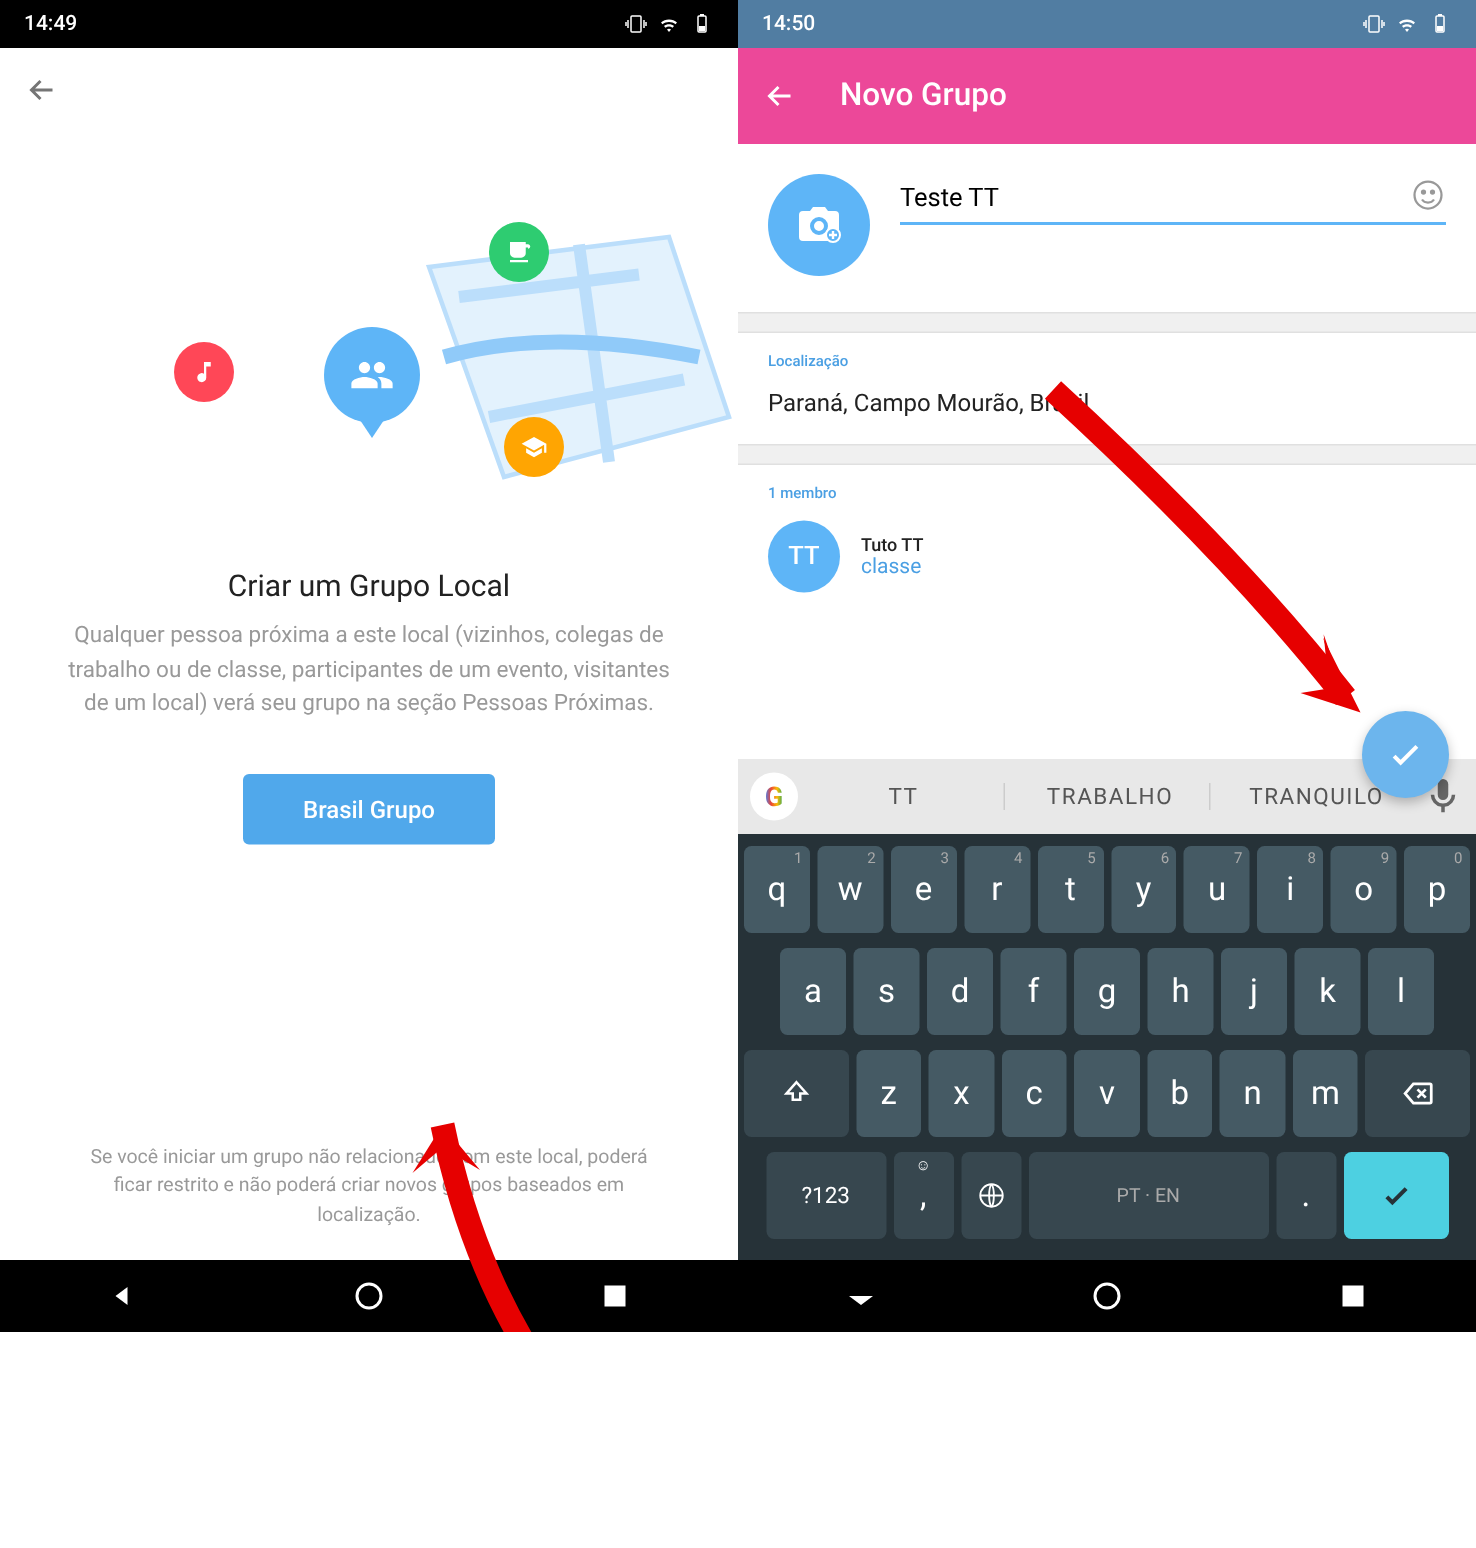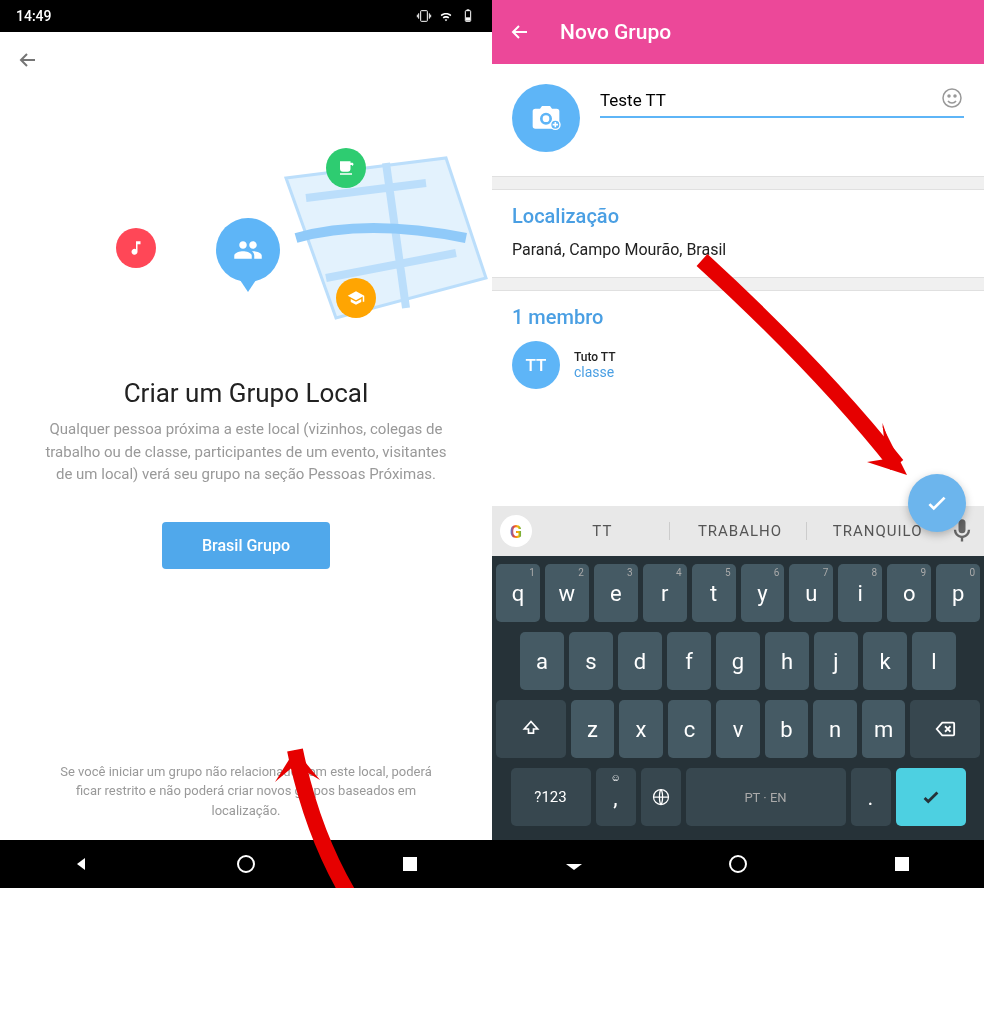--- a/index.html
+++ b/index.html
@@ -24,40 +24,40 @@
 .map-bg { position: absolute; width: 100%; height: 100%; }
 .pin { position: absolute; border-radius: 50%; display: flex; align-items: center; justify-content: center; }
 .pin-red { width: 40px; height: 40px; background: #ff4757; top: 90px; left: 0; }
 .pin-blue { width: 64px; height: 64px; background: #5eb5f7; top: 80px; left: 100px; }
 .pin-teal { width: 40px; height: 40px; background: #2ecc71; top: 10px; right: 10px; }
 .pin-orange { width: 40px; height: 40px; background: #ffa502; bottom: 20px; right: 0; }
 .pin-tail { position: absolute; bottom: -8px; left: 50%; transform: translateX(-50%); width: 0; height: 0; border-left: 8px solid transparent; border-right: 8px solid transparent; }
 .pin-blue .pin-tail { border-top: 12px solid #5eb5f7; bottom: -10px; }
 .pin svg { fill: #fff; }
 
-.heading { font-size: 26px; font-weight: 400; color: #222; margin-bottom: 10px; }
+.heading { font-size: 20px; font-weight: 400; color: #222; margin-bottom: 10px; }
 .subheading { font-size: 16px; color: #222; margin-bottom: 30px; }
 .description { font-size: 15px; color: #999; line-height: 1.5; margin-bottom: 36px; padding: 0 6px; }
 .primary-btn { background: #50a8eb; color: #fff; border: none; border-radius: 4px; padding: 14px 40px; font-size: 16px; font-weight: 500; cursor: pointer; }
 .footer-note { font-size: 13px; color: #999; line-height: 1.5; padding: 0 20px; margin-top: auto; margin-bottom: 20px; }
 
 
 .appbar { height: 64px; background: #ec4899; display: flex; align-items: center; padding: 0 16px; gap: 28px; }
 .appbar .back-arrow { color: #fff; }
 .appbar-title { color: #fff; font-size: 21px; font-weight: 500; }
 
 .group-name-section { padding: 20px 20px 24px; display: flex; align-items: flex-start; gap: 20px; background: #fff; }
 .camera-circle { width: 68px; height: 68px; border-radius: 50%; background: #5eb5f7; display: flex; align-items: center; justify-content: center; cursor: pointer; flex-shrink: 0; }
 .name-input-wrap { flex: 1; position: relative; }
 .name-input { width: 100%; border: none; border-bottom: 2px solid #5eb5f7; font-size: 17px; padding: 6px 30px 6px 0; outline: none; }
 .emoji-btn { position: absolute; right: 0; top: 2px; width: 24px; height: 24px; cursor: pointer; color: #999; }
 
 .section-divider { height: 14px; background: #f0f0f0; border-top: 1px solid #e0e0e0; border-bottom: 1px solid #e0e0e0; }
 .section { background: #fff; padding: 14px 20px 18px; }
-.section-label { color: #4a9fe3; font-size: 20px; font-weight: 500; margin-bottom: 12px; }
+.section-label { color: #4a9fe3; font-size: 10px; font-weight: 500; margin-bottom: 12px; }
 .location-text { font-size: 16px; color: #222; }
 .member-row { display: flex; align-items: center; gap: 14px; margin-top: 10px; }
 .avatar { width: 48px; height: 48px; border-radius: 50%; background: #5eb5f7; display: flex; align-items: center; justify-content: center; color: #fff; font-size: 17px; font-weight: 500; }
 .member-name { font-size: 12px; color: #222; font-weight: 500; }
 .member-status { font-size: 14px; color: #4a9fe3; }
 
 .fab { position: absolute; right: 18px; top: 474px; width: 58px; height: 58px; border-radius: 50%; background: #6cb5ed; display: flex; align-items: center; justify-content: center; cursor: pointer; box-shadow: 0 3px 8px rgba(0,0,0,.25); z-index: 10; }
 
 
 .keyboard-wrap { margin-top: auto; }
@@ -169,20 +169,37 @@
         <linearGradient id="ga1">
           <stop stop-color="#ff0000"></stop>
         </linearGradient>
       </defs>
     <path d="M180 285 Q60 200 25 30" stroke="#e60000" stroke-width="16" fill="none"></path>
     <path d="M25 30 L5 62 L25 45 L50 60 Z" fill="#e60000"></path>
   </svg>
 </div>
 
 <div class="phone phone-right">
+  <div class="status-bar blue">
+    <span>14:50</span>
+    <div class="status-icons">
+      <svg viewBox="0 0 24 24" fill="#fff">
+          <rect x="7" y="4" width="10" height="16" rx="1" fill="none" stroke="#fff" stroke-width="1.5"></rect>
+          <path d="M4 8v8M20 8v8M2 10v4M22 10v4" stroke="#fff" stroke-width="1.5"></path>
+        </svg>
+      <svg viewBox="0 0 24 24" fill="#fff">
+          <path d="M12 20l-2-2.5c1-1 3-1 4 0L12 20zm-5-6c2.5-2.5 7.5-2.5 10 0l-1.5 1.8c-2-1.8-5-1.8-7 0L7 14zm-3-3.5c4-4 12-4 16 0l-1.5 1.8c-3.5-3.2-9.5-3.2-13 0L4 10.5z"></path>
+        </svg>
+      <svg viewBox="0 0 24 24">
+          <rect x="8" y="4" width="8" height="16" rx="1" fill="none" stroke="#fff" stroke-width="1.5"></rect>
+          <rect x="10" y="2" width="4" height="2" fill="#fff"></rect>
+          <rect x="9" y="14" width="6" height="5" fill="#fff"></rect>
+        </svg>
+    </div>
+  </div>
 
   <div class="appbar">
     <svg class="back-arrow" viewBox="0 0 24 24" fill="none" stroke="currentColor" stroke-width="2">
         <path d="M19 12H5M11 18l-6-6 6-6"></path>
       </svg>
     <div class="appbar-title">Novo Grupo</div>
   </div>
 
   <div class="group-name-section">
     <div class="camera-circle">

